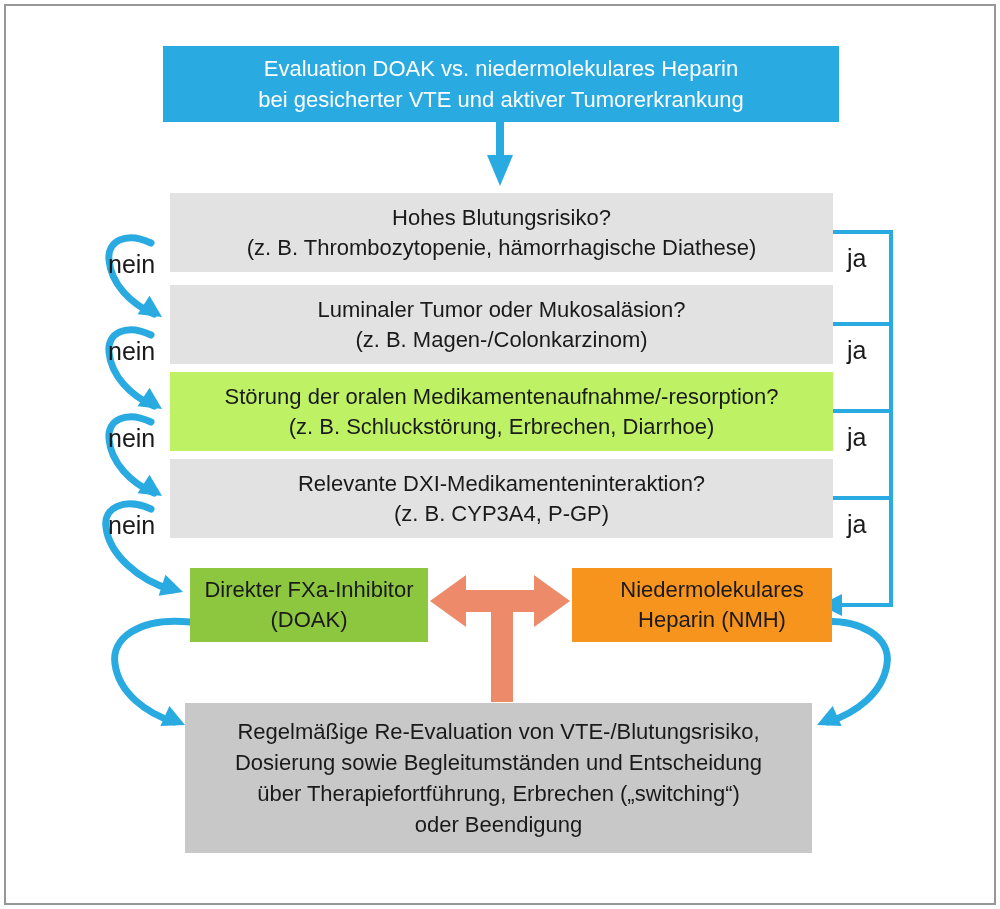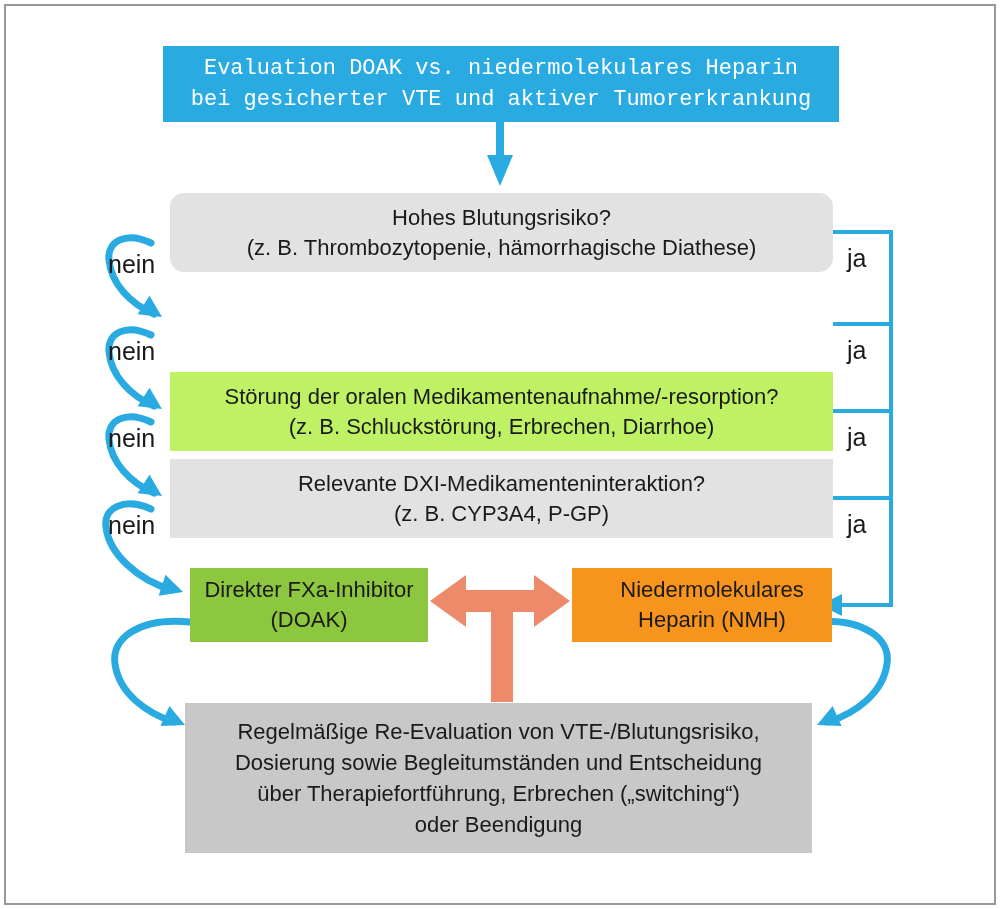--- a/index.html
+++ b/index.html
@@ -52,28 +52,32 @@
 
     <path fill="none" stroke-width="7" stroke-linecap="round" d="M190 622 C138 617 111 639 115 664 C119 693 146 713 174 722" stroke="#29ABE2"></path>
     <path d="M0 0 L-22 -11 L-22 11 Z" transform="translate(185,725) rotate(24)" fill="#29ABE2"></path>
 
     <path fill="none" stroke-width="7" stroke-linecap="round" d="M812 622 C864 617 891 639 887 664 C883 693 856 713 828 722" stroke="#29ABE2"></path>
     <path d="M0 0 L-22 -11 L-22 11 Z" transform="translate(817,725) rotate(156)" fill="#29ABE2"></path>
 
     <path d="M430 601 L466 575 L466 590 L534 590 L534 575 L570 601 L534 627 L534 612 L513 612 L513 702 L491 702 L491 612 L466 612 L466 627 Z" fill="#EC8A6A"></path>
   </svg>
 
-  <div class="box header" style="background: rgb(41, 171, 226); font-family: Liberation Mono, monospace;">
+  <div class="box header" style="background: rgb(41, 171, 226);">
     <div style="color: rgb(255, 255, 255);">Evaluation DOAK vs. niedermolekulares Heparin</div>
     <div style="color: rgb(255, 255, 255);">bei gesicherter VTE und aktiver Tumorerkrankung</div>
   </div>
 
-  <div class="box q q0" style="background: rgb(226, 226, 226); border-radius: 14px;">
+  <div class="box q q0" style="background: rgb(226, 226, 226);">
     <div>Hohes Blutungsrisiko?</div>
     <div>(z. B. Thrombozytopenie, hämorrhagische Diathese)</div>
+  </div>
+  <div class="box q q1" style="background: rgb(226, 226, 226);">
+    <div>Luminaler Tumor oder Mukosaläsion?</div>
+    <div>(z. B. Magen-/Colonkarzinom)</div>
   </div>
   <div class="box q q2" style="background: #bef264;">
     <div>Störung der oralen Medikamentenaufnahme/-resorption?</div>
     <div>(z. B. Schluckstörung, Erbrechen, Diarrhoe)</div>
   </div>
   <div class="box q q3" style="background: rgb(226, 226, 226);">
     <div>Relevante DXI-Medikamenteninteraktion?</div>
     <div>(z. B. CYP3A4, P-GP)</div>
   </div>
 

